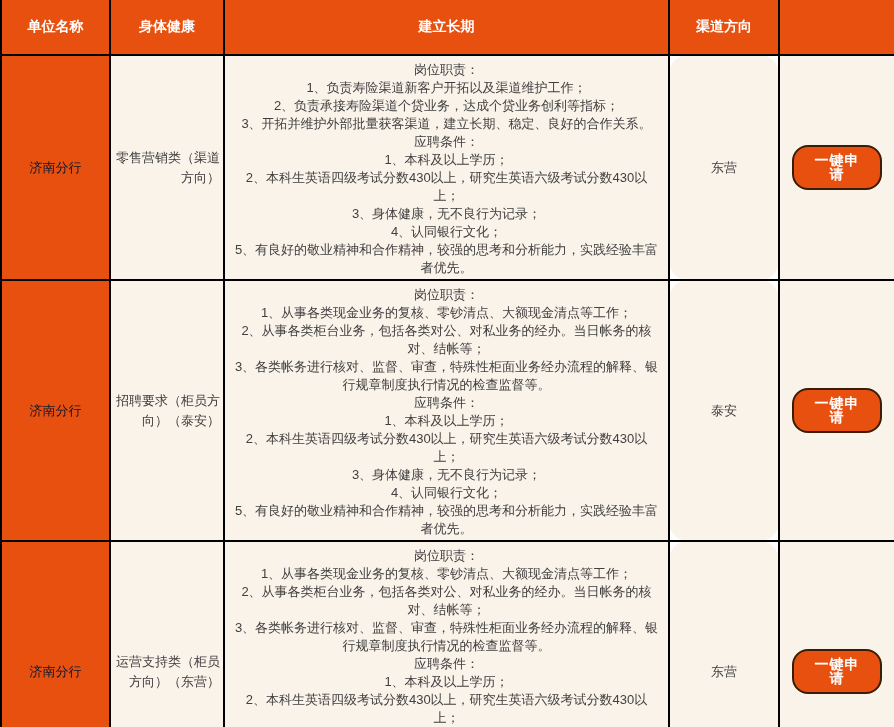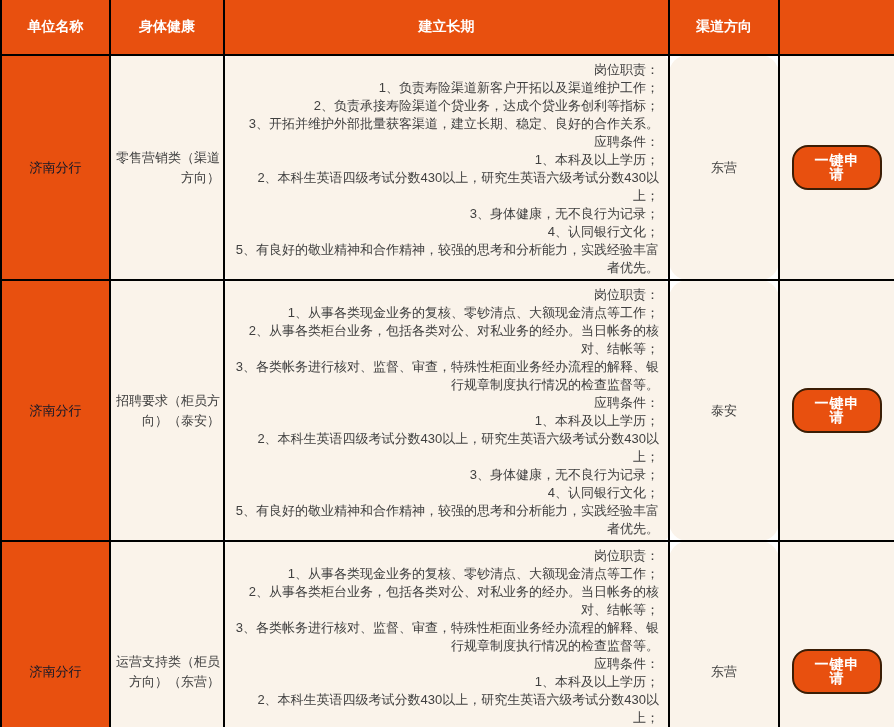--- a/index.html
+++ b/index.html
@@ -50,25 +50,24 @@
     line-height: 20px;
     text-align: right;
     vertical-align: middle;
     padding: 2px 3px;
   }
   td.requirements-cell {
     background: #faf3ea;
     color: #404040;
     font-size: 13px;
     line-height: 18px;
-    text-align: right;
+    text-align: center;
     vertical-align: top;
     padding: 5px 9px 2px 9px;
     white-space: pre-line;
-    border-radius: 8px;
   }
   td.location-cell {
     background: #faf3ea;
     color: #404040;
     font-size: 13px;
     text-align: center;
     vertical-align: middle;
     padding: 2px;
     border-radius: 19px;
   }

